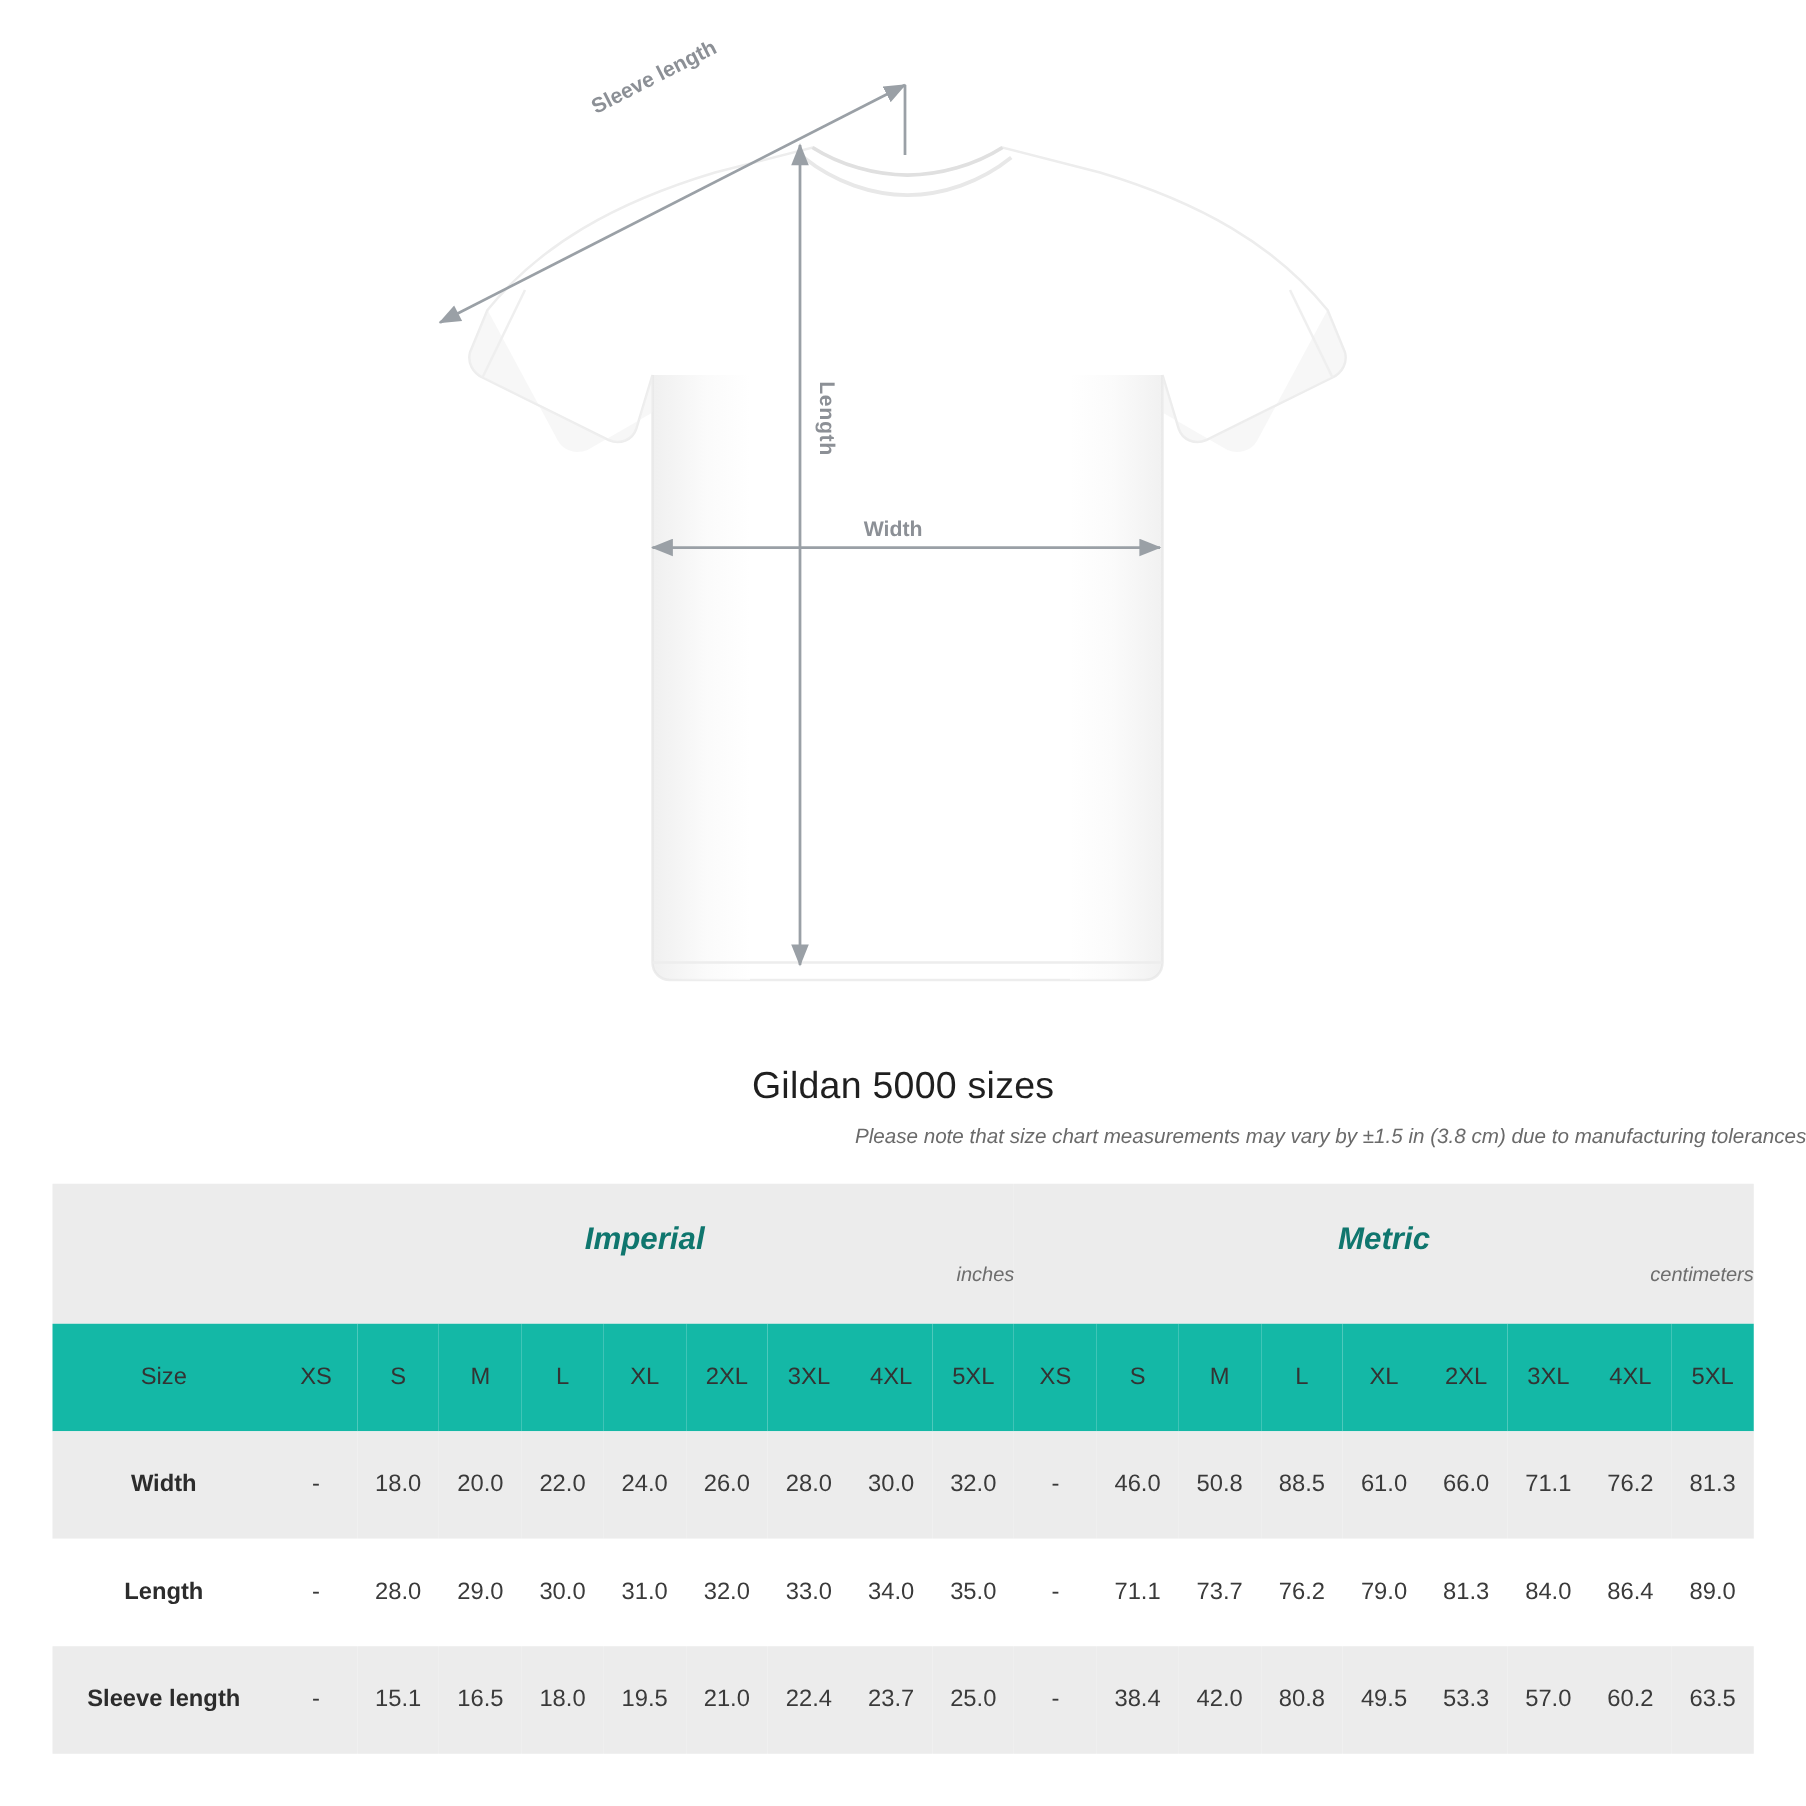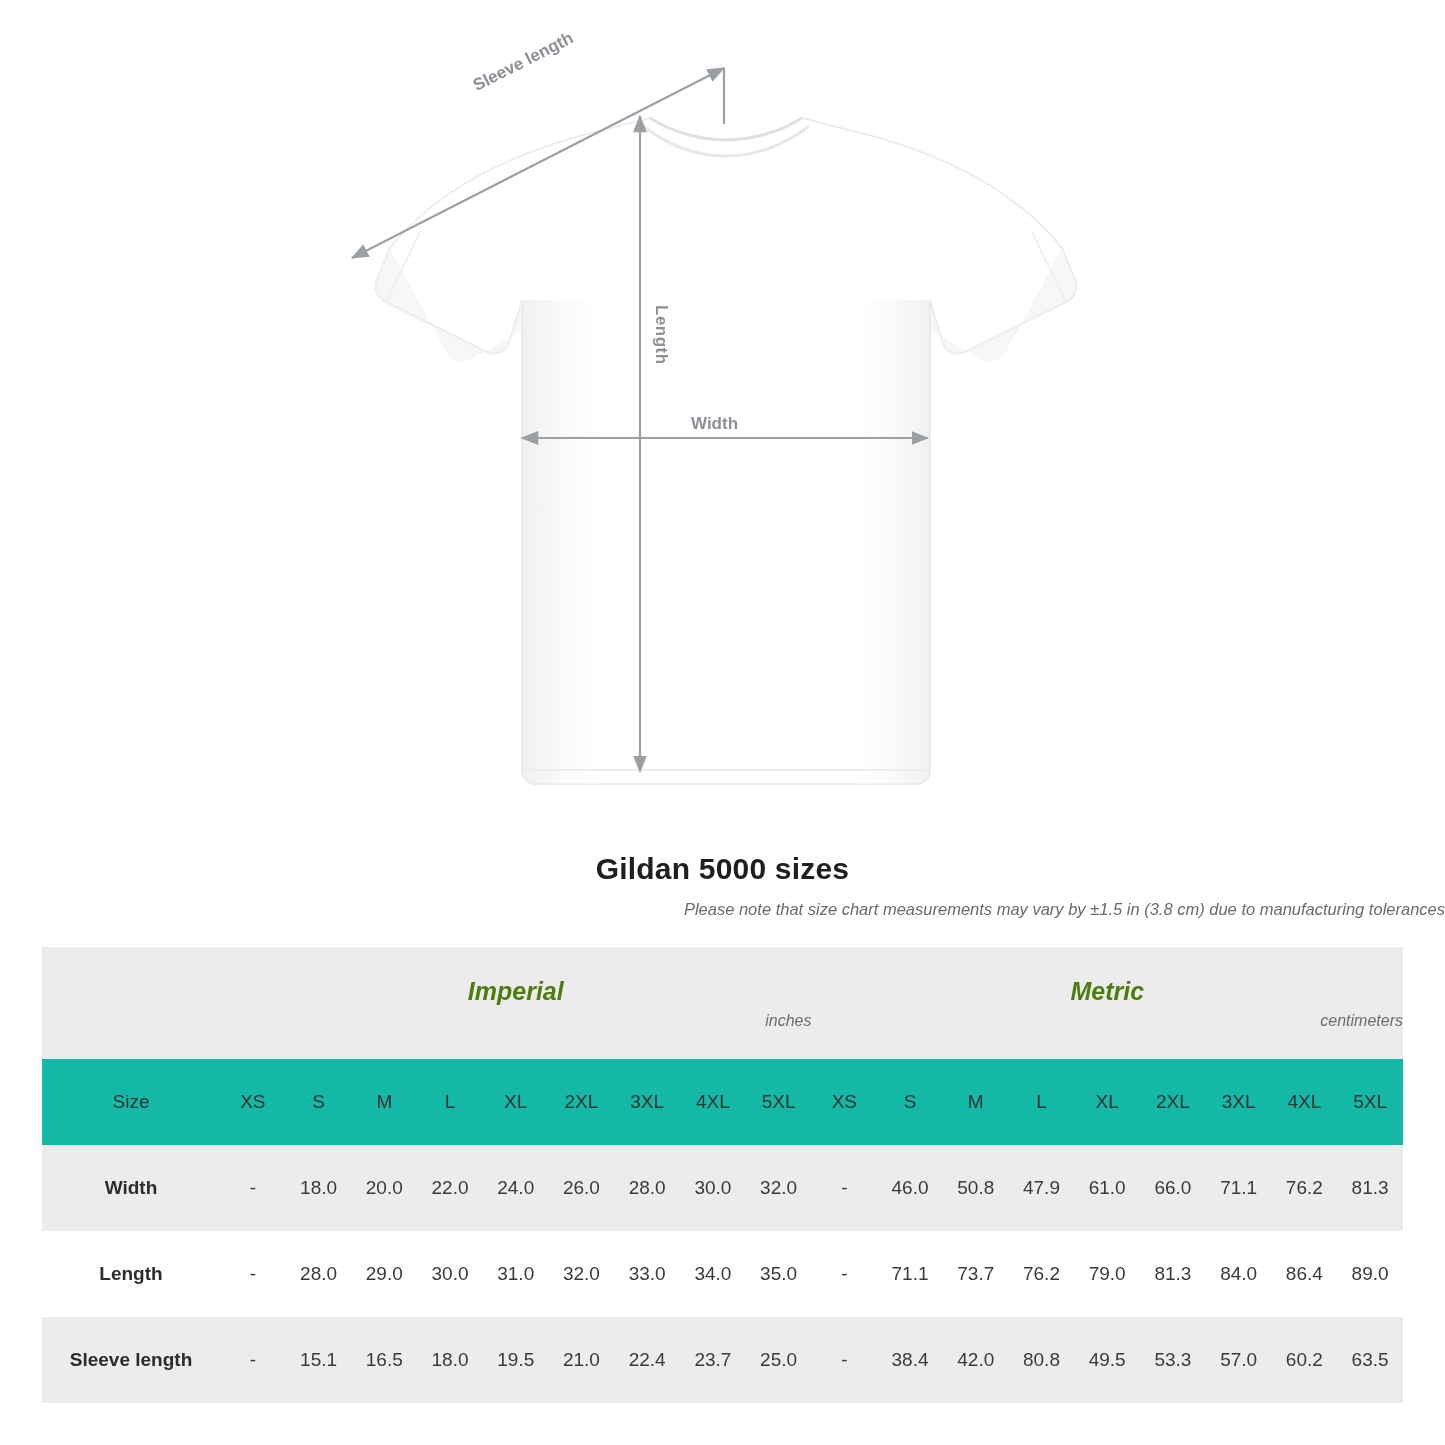--- a/index.html
+++ b/index.html
@@ -29,21 +29,21 @@
   .diagram svg {
     position: absolute;
     top: 0;
     left: 0;
   }
 
   
   .chart-title {
     text-align: center;
     font-size: 30px;
-    font-weight: bold;
+    font-weight: normal;
     color: #1f1f1f;
     margin: 0;
     padding-top: 22px;
     letter-spacing: 0.2px;
   }
   .chart-note {
     text-align: right;
     font-size: 16.5px;
     font-style: italic;
     color: #6a6a6a;
@@ -70,21 +70,21 @@
   
   .unit-band td {
     background: #ececec;
     height: 112px;
     padding: 0;
   }
   .unit-name {
     font-size: 25px;
     font-style: italic;
     font-weight: bold;
-    color: #4d7c0f;
+    color: #0f766e;
     line-height: 1.2;
   }
   .unit-sub {
     font-size: 16px;
     font-style: italic;
     color: #6d6d6d;
     padding-top: 6px;
     text-align: right;
   }
 
@@ -257,21 +257,21 @@
           <td>20.0</td>
           <td>22.0</td>
           <td>24.0</td>
           <td>26.0</td>
           <td>28.0</td>
           <td>30.0</td>
           <td>32.0</td>
           <td>-</td>
           <td>46.0</td>
           <td>50.8</td>
-          <td>47.9</td>
+          <td>88.5</td>
           <td>61.0</td>
           <td>66.0</td>
           <td>71.1</td>
           <td>76.2</td>
           <td>81.3</td>
         </tr>
 
         <tr class="data-row plain">
           <td class="rowlabel">Length</td>
           <td>-</td>

